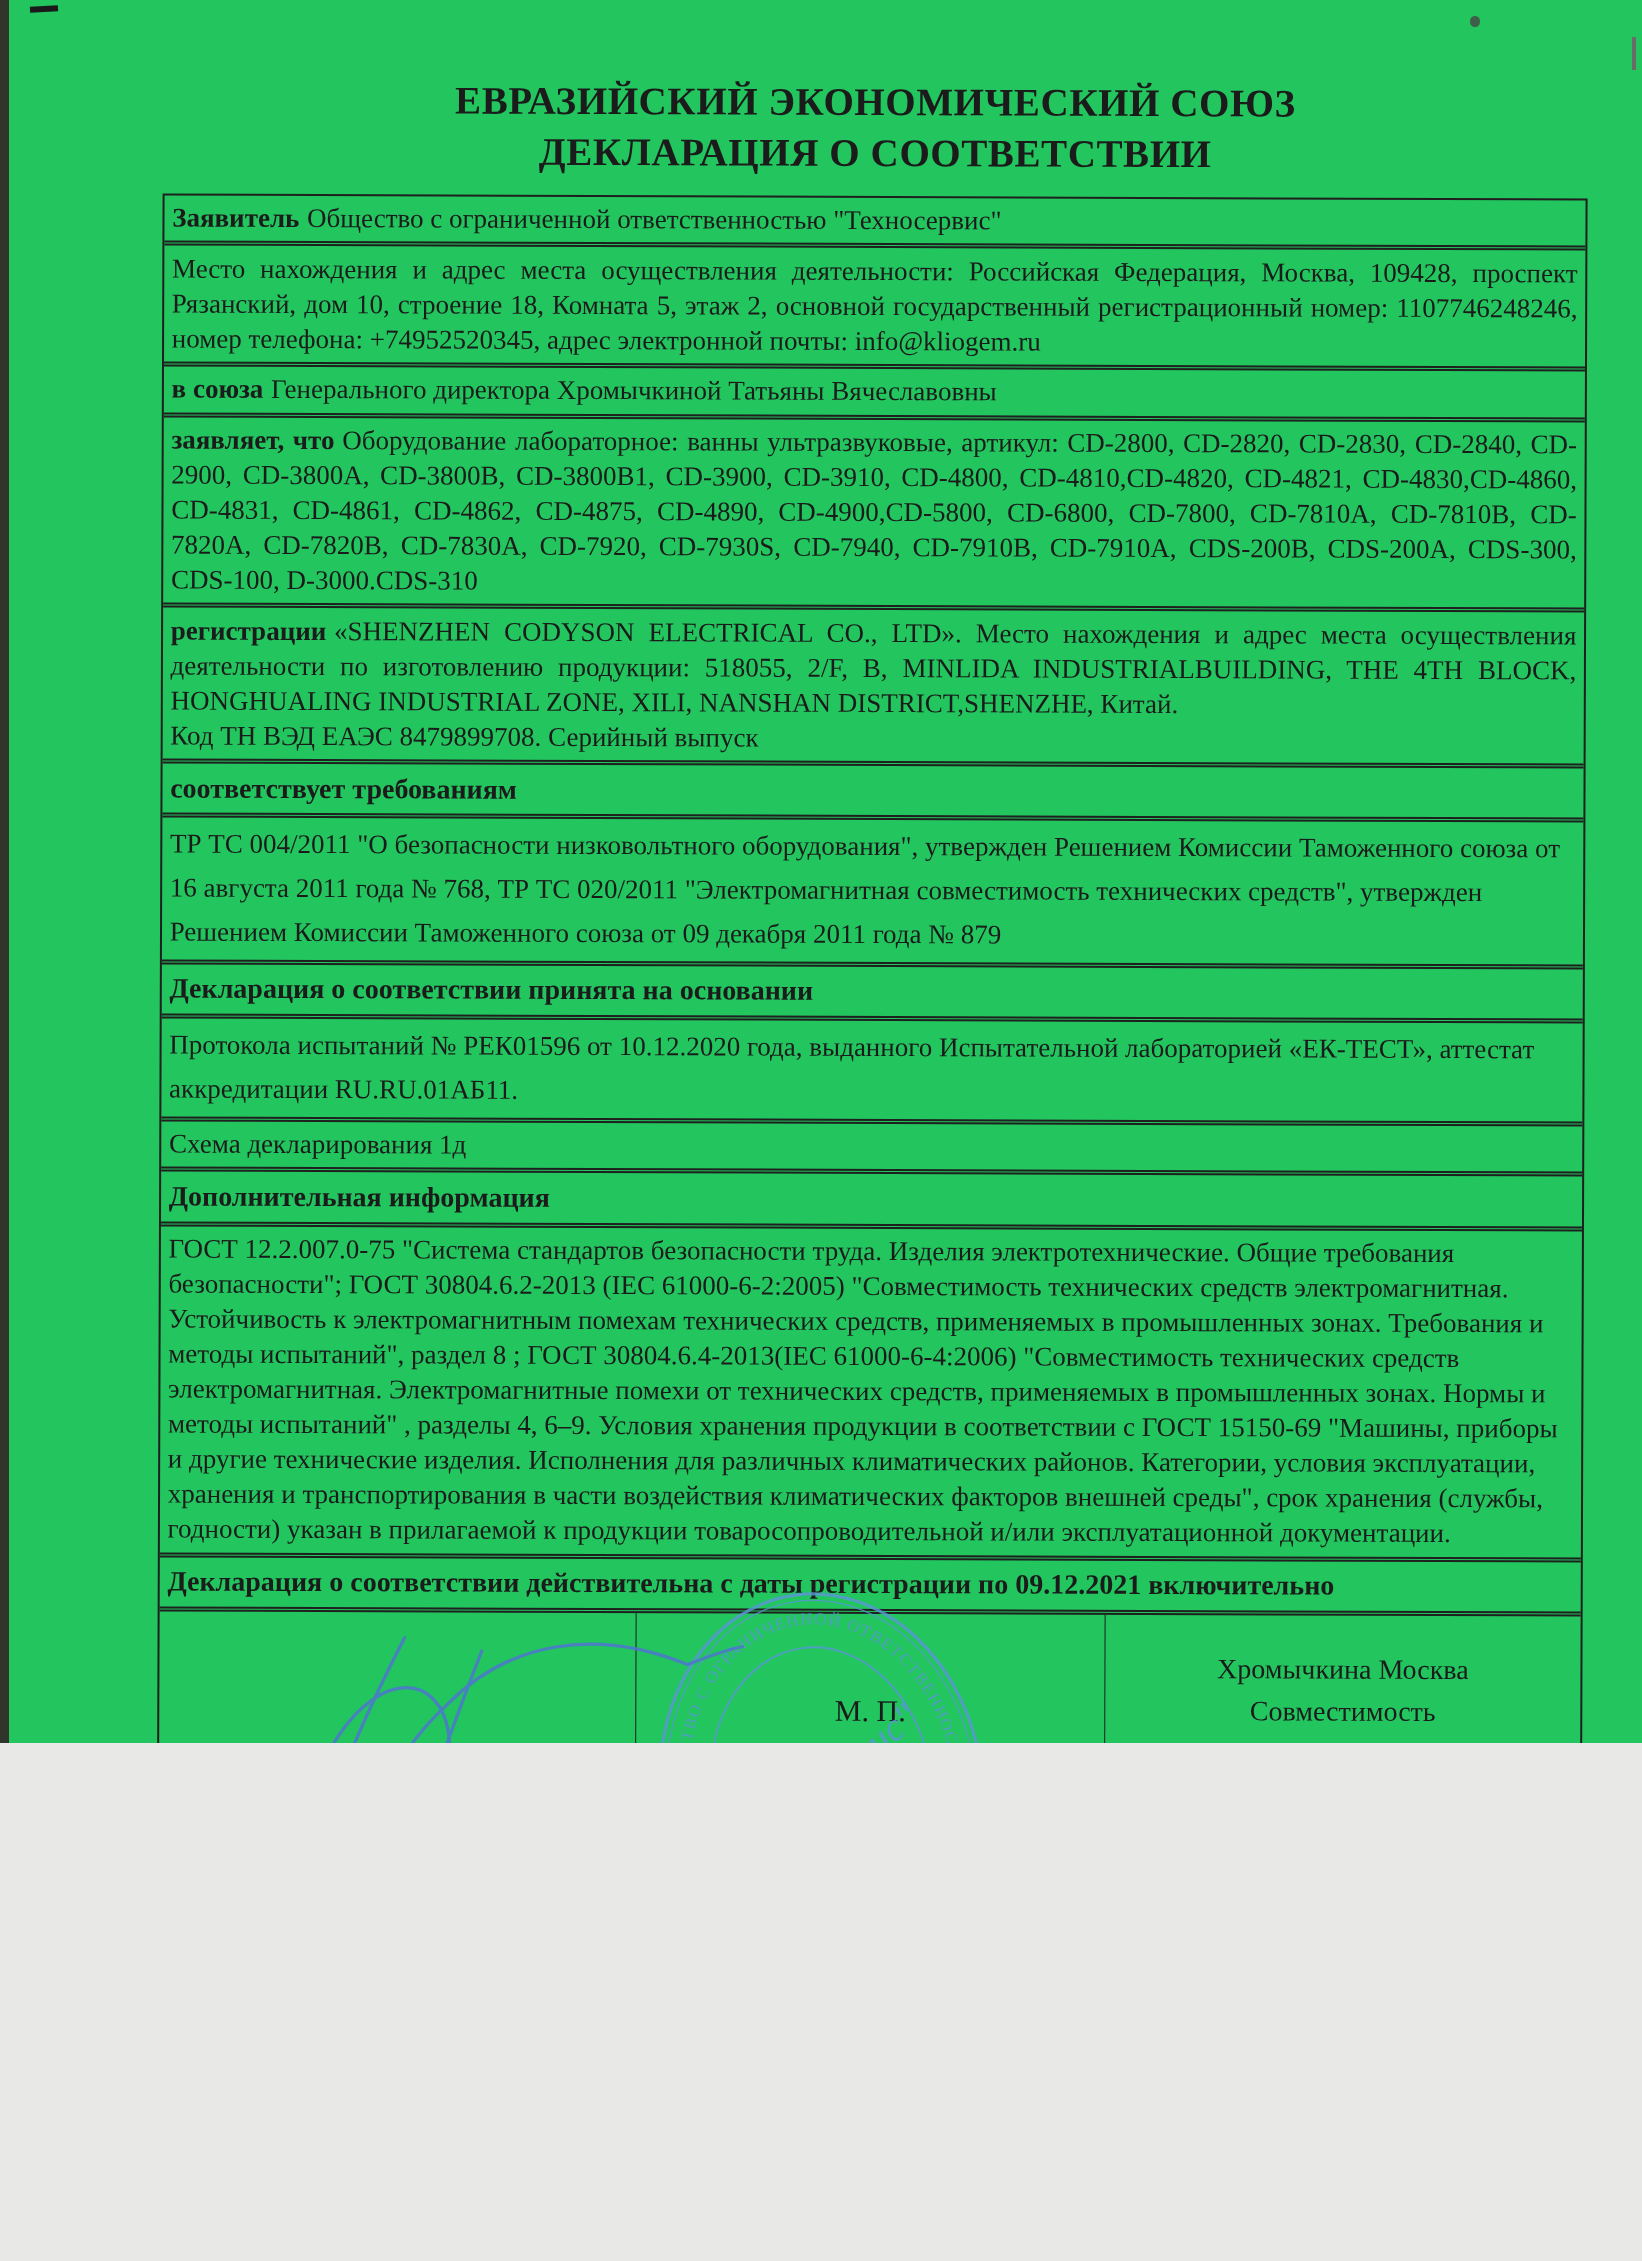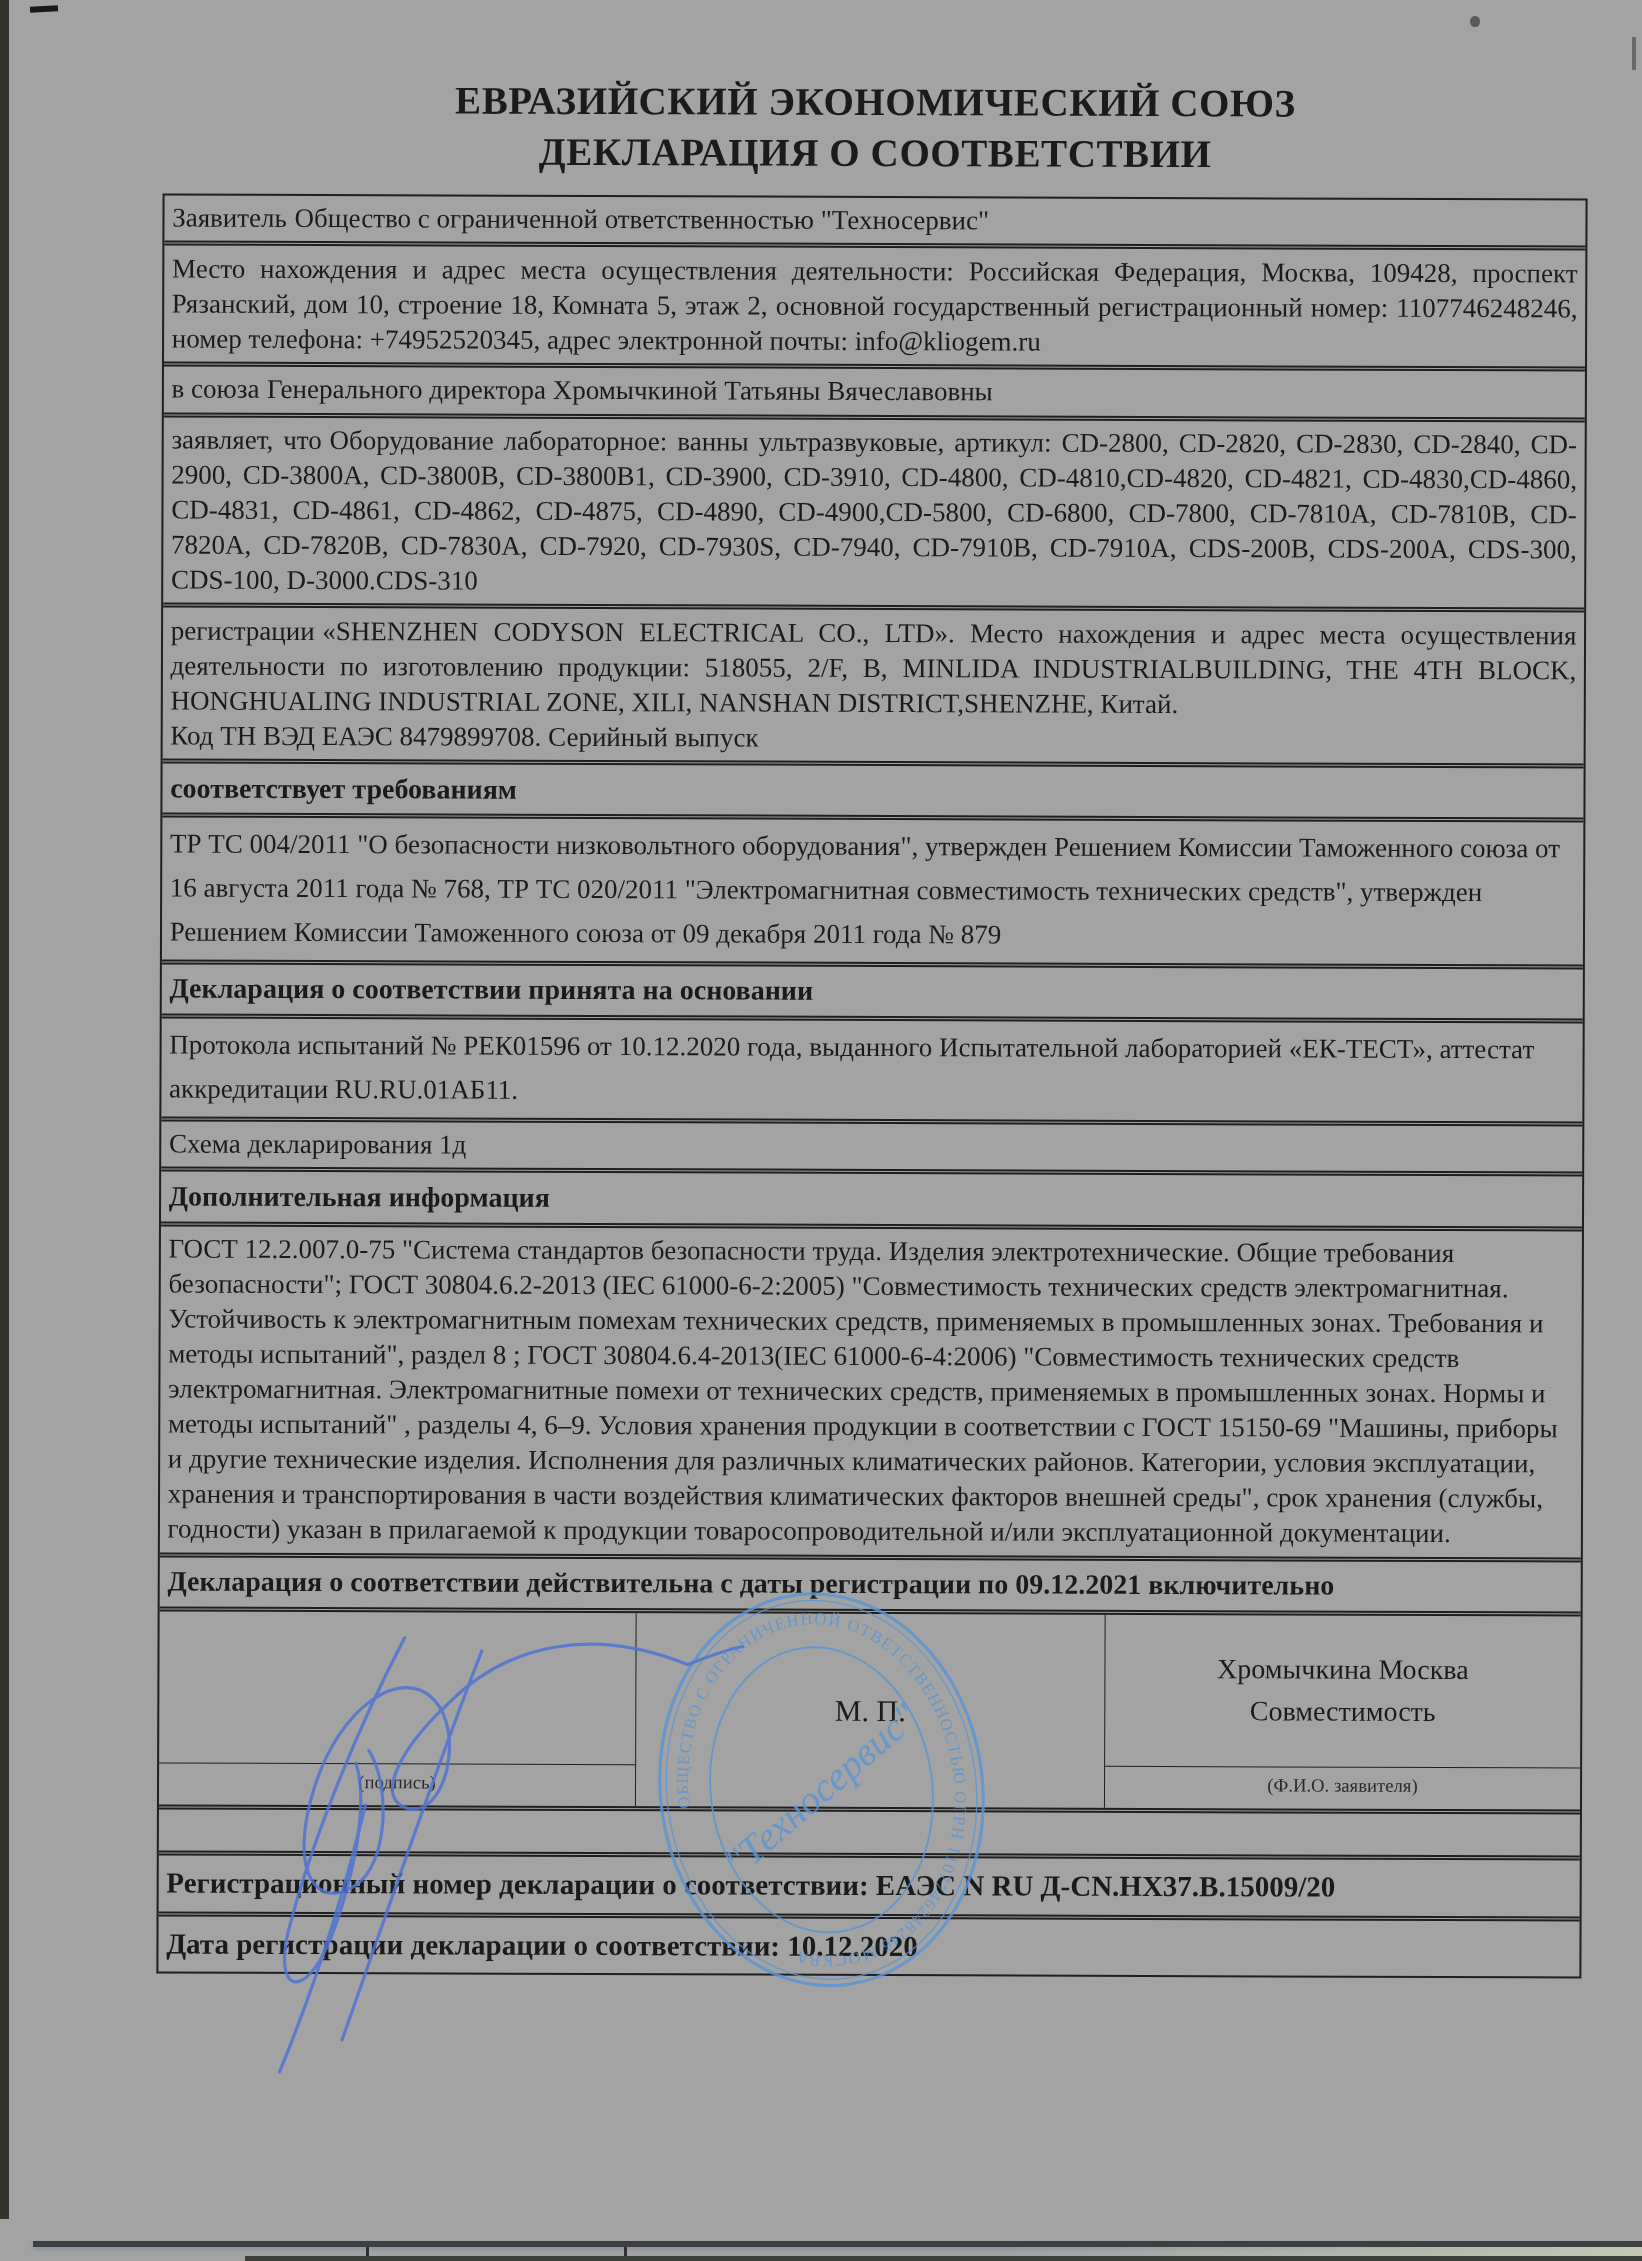--- a/index.html
+++ b/index.html
@@ -1,33 +1,33 @@
 <!DOCTYPE html>
 <html style="font-size:10.3px"><head>
 <meta charset="utf-8">
 <style>
   html,body { margin:0; padding:0; background:#e8e8e6; }
   .sheet {
     position:relative;
-    width:1643px; height:2261px;
-    background:#a3a3a3;
+    width:1643px; height:1743px;
+    background:#22c55e;
     overflow:hidden;
     font-family:"Liberation Serif","DejaVu Serif",serif;
     color:#1b1b1b;
   }
   .doc {
     position:absolute; left:163px; top:76px; width:1425px;
     transform:rotate(0.2deg); transform-origin:top center;
   }
   .title { text-align:center; font-weight:bold; font-size:39px; line-height:1.32; letter-spacing:0.6px; margin-bottom:17px; }
   .tbl { border:2.6px solid #1f1f1f; }
   .row { border-top:5.8px double #1f1f1f; padding:5.2px 7.7px; font-size:27px; line-height:1.3; }
   .row:first-child { border-top:none; }
   .row p { margin:0; }
-  .lead { font-weight:normal; margin-right:7.7px; }
+  .lead { font-weight:bold; margin-right:7.7px; }
   .just { text-align:justify; text-align-last:left; }
   .heading { font-weight:bold; font-size:28px; padding-top:6.4px; padding-bottom:6.4px; }
   .airy { line-height:1.62; }
   .sig-row { display:grid; grid-template-columns:1fr 0.985fr 1fr; padding:0; position:relative; min-height:193px; }
   .sig-cell { border-left:1.9px solid #1f1f1f; display:flex; flex-direction:column; }
   .sig-cell.first { border-left:none; }
   .sig-space { flex:1; }
   .sig-mid { justify-content:center; align-items:center; font-size:30px; }
   .name-area { flex:1; display:flex; flex-direction:column; justify-content:center; align-items:center; font-size:28px; line-height:1.5; text-align:center; }
   .sig-label-area { border-top:1.9px solid #1f1f1f; text-align:center; font-size:18.7px; padding:6.4px 0 10.3px; color:#2a2a2a; }

